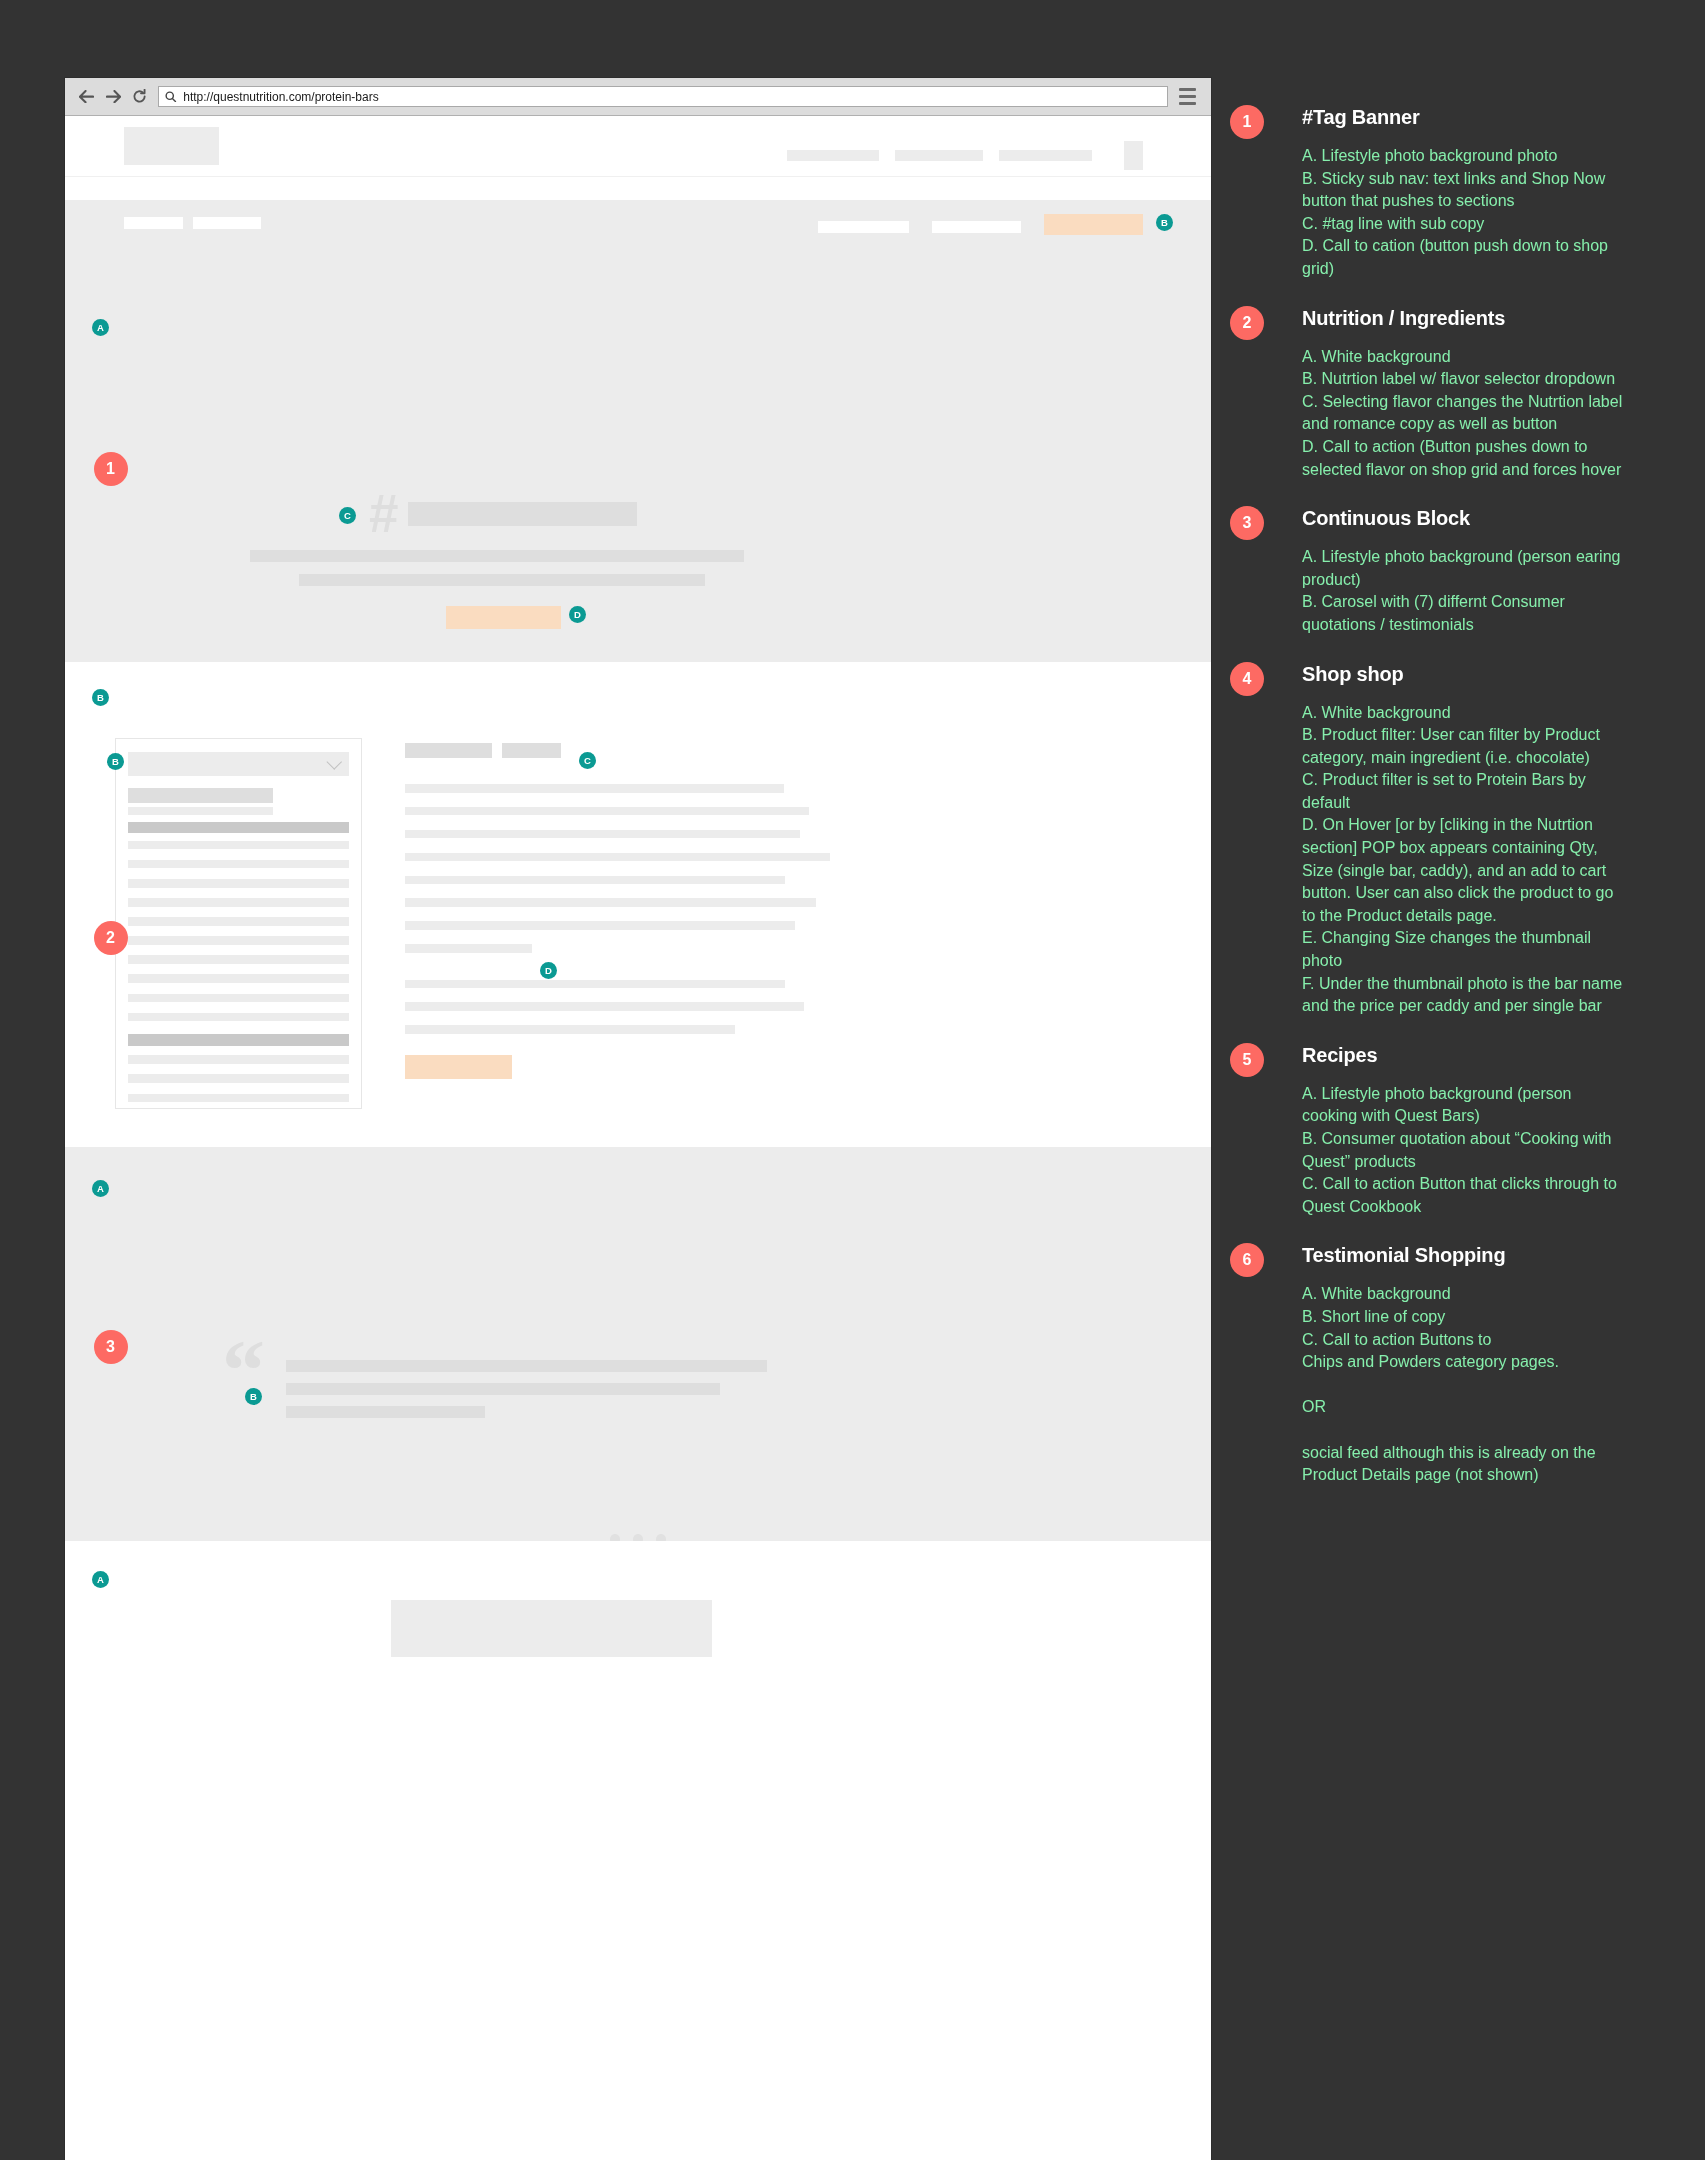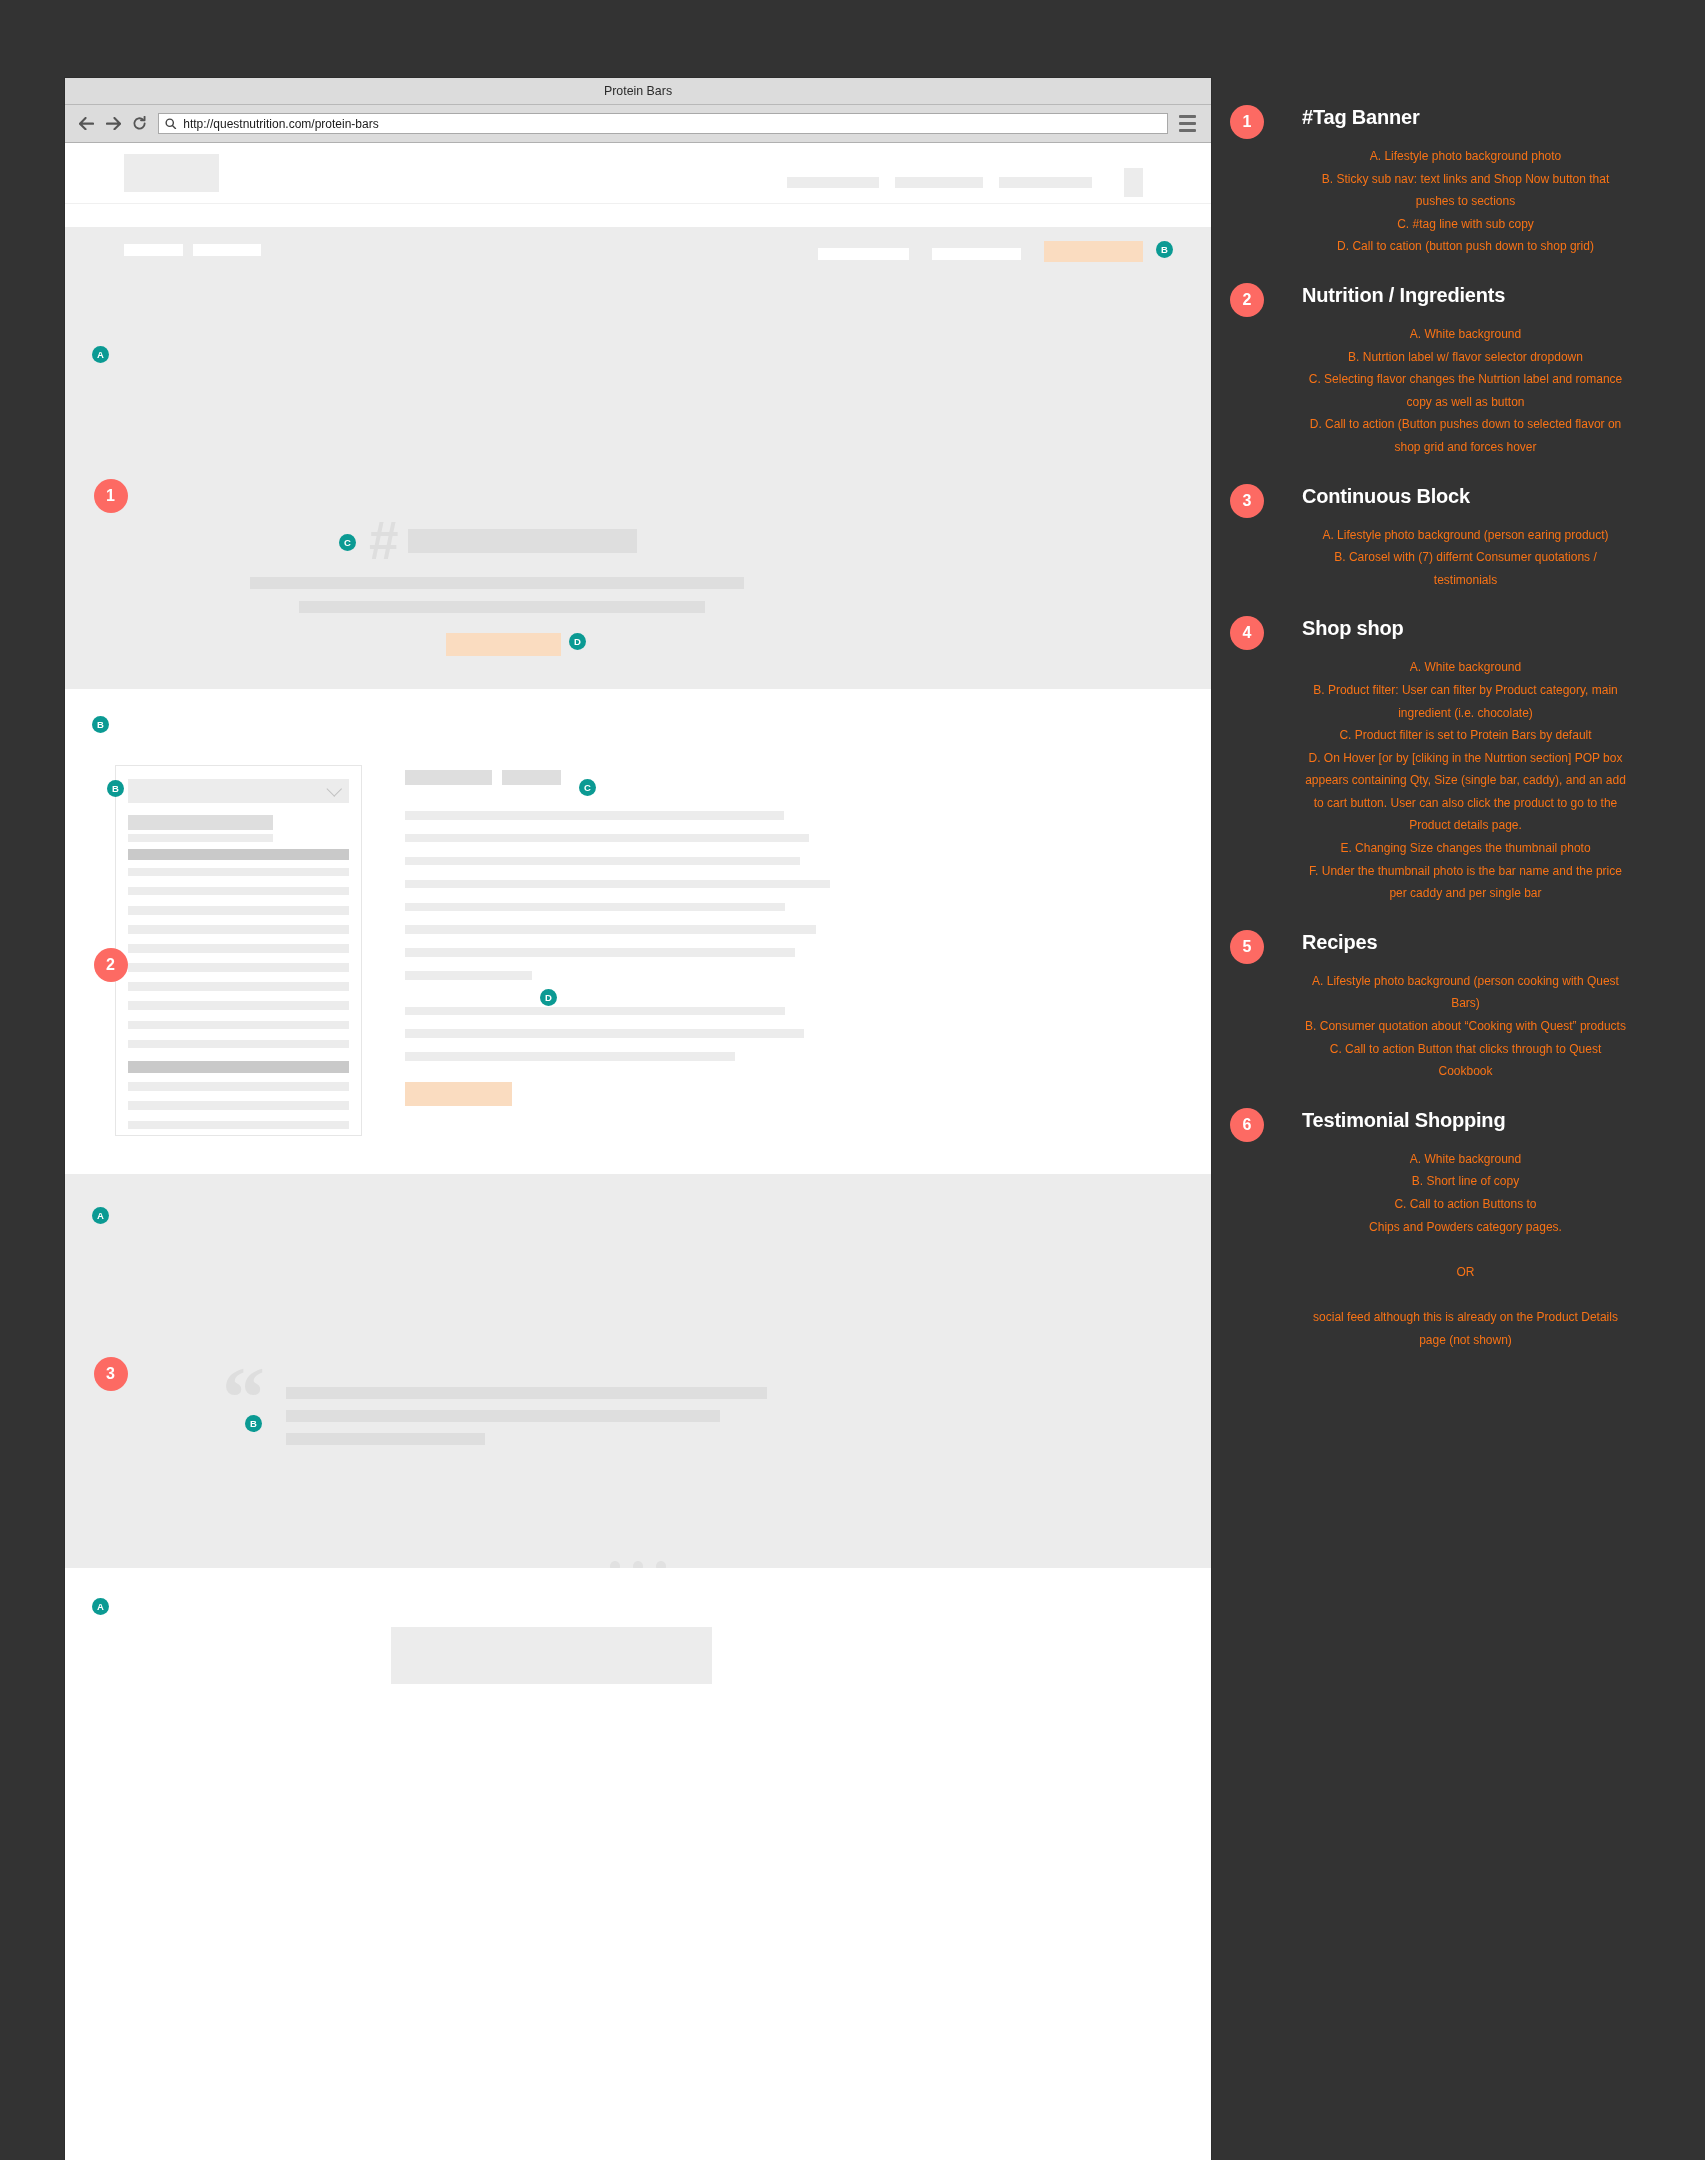--- a/index.html
+++ b/index.html
@@ -119,32 +119,29 @@
   .annotations { position: absolute; left: 1230px; top: 105px; width: 399px; }
   .ann-item { position: relative; margin-bottom: 25px; padding-left: 72px; }
   .ann-badge {
     position: absolute; left: 0; top: 0;
     width: 34px; height: 34px; border-radius: 50%;
     background: #fd6a63; color: #fff;
     display: flex; align-items: center; justify-content: center;
     font-size: 16px; font-weight: 700;
   }
   .ann-title { color: #ffffff; font-size: 20px; font-weight: 700; line-height: 25px; margin-bottom: 15px; letter-spacing: -0.2px; }
-  .ann-body { color: #f97316; font-size: 12px; line-height: 22.6px; white-space: pre-line; text-align: center; }
+  .ann-body { color: #86efac; font-size: 16px; line-height: 22.6px; white-space: pre-line; }
 </style>
 </head>
 <body>
 
 <div class="page">
 
   <div class="browser">
 
-    <div class="titlebar">
-      <div class="titlebar-text">Protein Bars</div>
-    </div>
 
     <div class="toolbar">
       <div class="nav-btn">
         <svg width="15" height="13.3" viewBox="0 0 16 14">
             <path d="M7 1 L1 7 L7 13 M1 7 H15" stroke="#555" stroke-width="2.2" fill="none" stroke-linecap="round" stroke-linejoin="round"></path>
           </svg>
       </div>
       <div class="nav-btn">
         <svg width="15" height="13.3" viewBox="0 0 16 14">
             <path d="M9 1 L15 7 L9 13 M15 7 H1" stroke="#555" stroke-width="2.2" fill="none" stroke-linecap="round" stroke-linejoin="round"></path>

